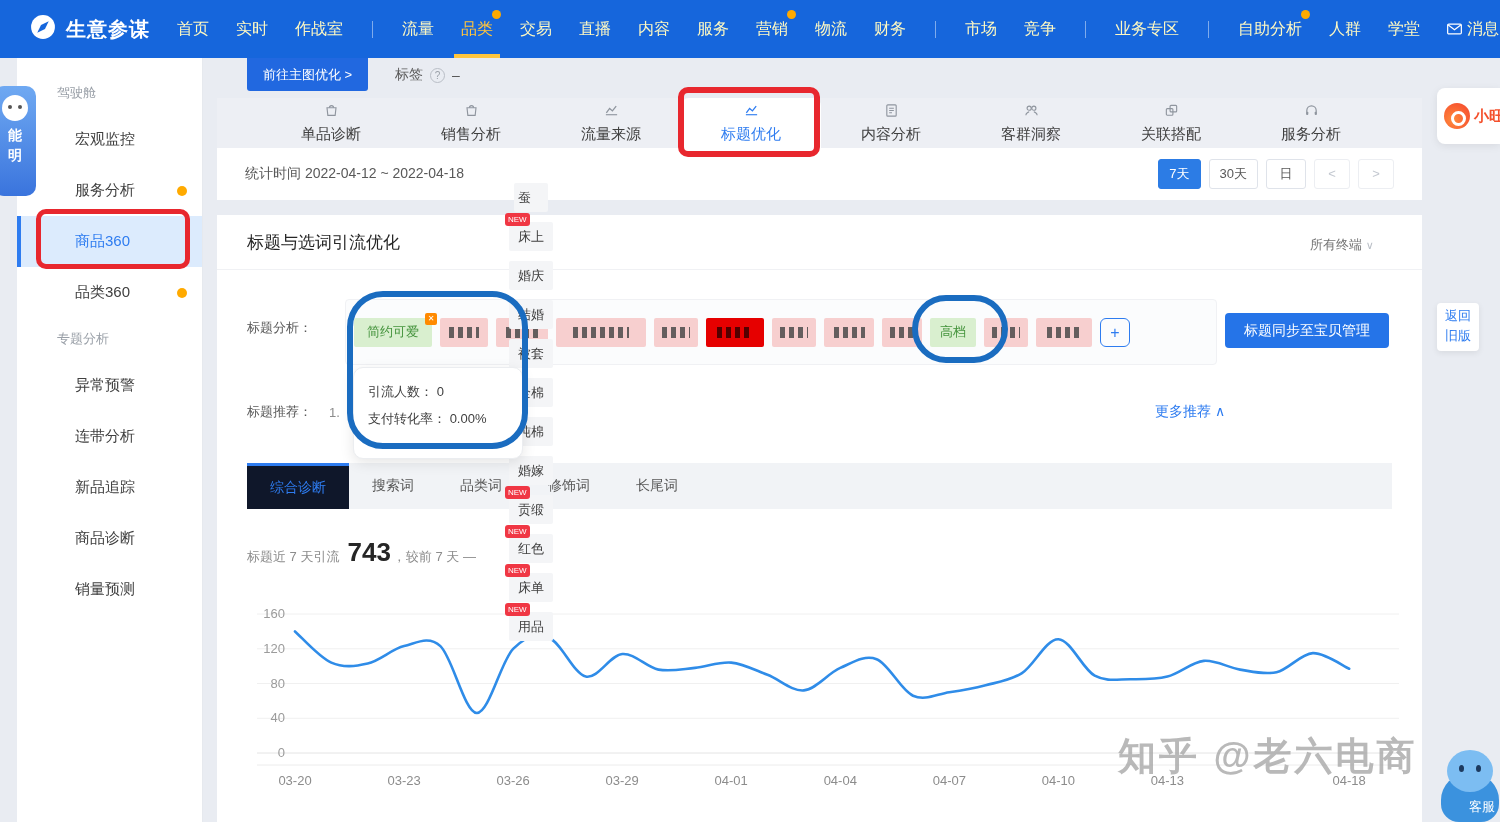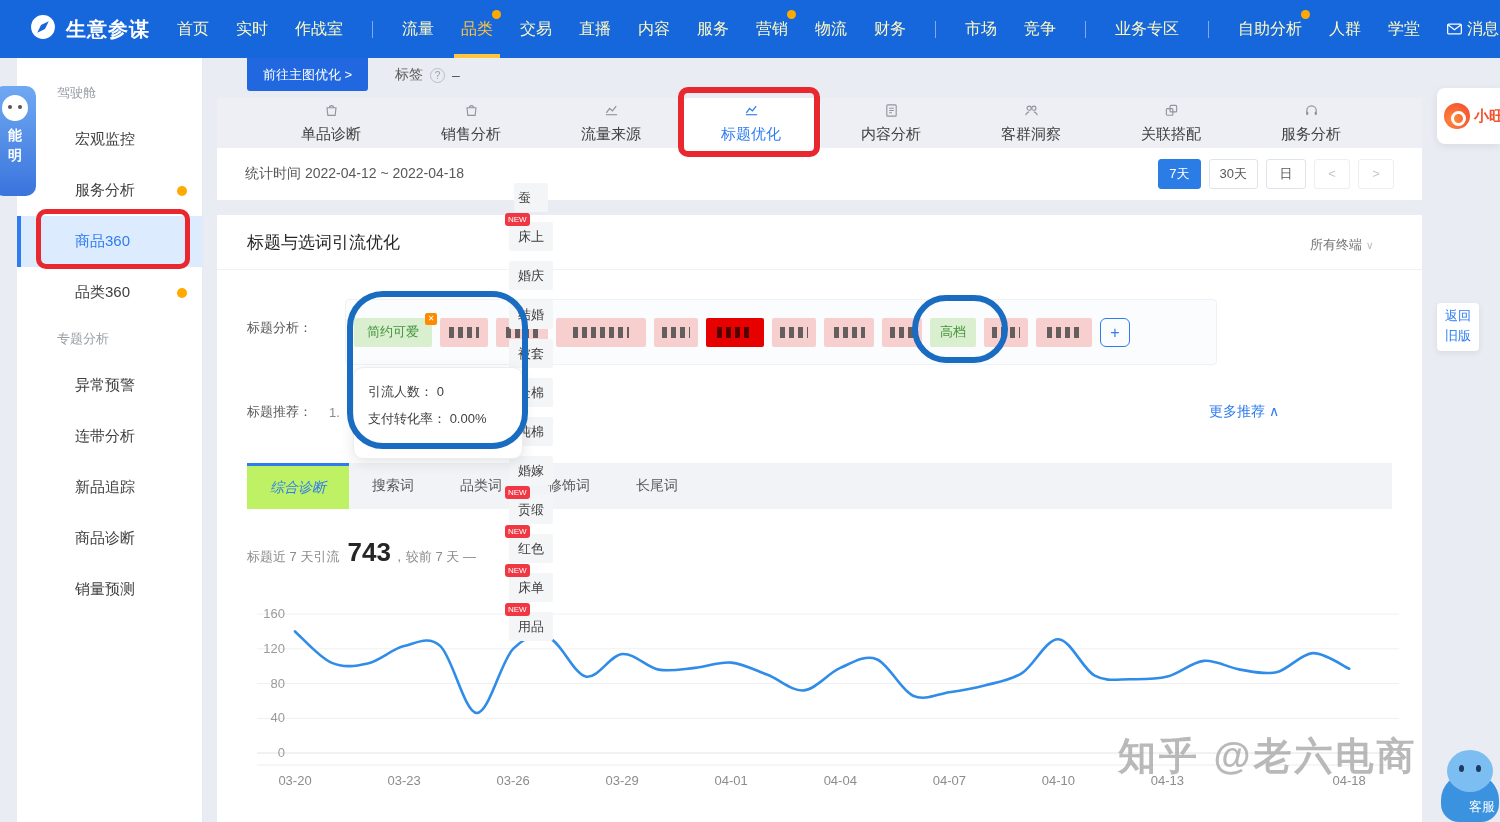--- a/index.html
+++ b/index.html
@@ -126,22 +126,22 @@
     display:flex; align-items:center; font-size:13px; color:#404040; flex:none; cursor:pointer; }
   .r-tag.partial { width:34px; overflow:hidden; padding:0 4px; }
   .r-new { position:absolute; top:-9px; left:-4px; background:var(--new-badge-red,#f03744); color:#fff;
     font-size:8px; line-height:11px; padding:1px 3px; border-radius:3px; }
   .more-link { margin-left:12px; color:var(--accent-blue,#2e7cf0); font-size:14px; white-space:nowrap; cursor:pointer; }
 
   .subtabs { position:absolute; left:30px; top:248px; width:1145px; height:46px; background:#f1f3f6;
     display:flex; align-items:stretch; }
   .subtab { width:88px; display:flex; align-items:center; justify-content:center; font-size:14px;
     color:#595959; cursor:pointer; }
-  .subtab.selected { width:102px; background:#bef264; color:var(--accent-blue,#2e7cf0);
-    border-top:3px solid var(--accent-blue,#2e7cf0);font-style:italic; }
+  .subtab.selected { width:102px; background:#0f172a; color:var(--accent-blue,#2e7cf0);
+    border-top:3px solid var(--accent-blue,#2e7cf0); }
 
   .stats { position:absolute; left:30px; top:322px; display:flex; align-items:baseline; color:#8c8c8c; font-size:13px; }
   .stats b { font-size:26px; color:#262626; font-weight:bold; margin:0 2px 0 8px; }
 
   .chart { position:absolute; left:16px; top:376px; width:1180px; height:216px; }
   #chart-svg text { font-family:"Liberation Sans","DejaVu Sans",sans-serif; }
 
   
   .watermark { position:absolute; left:1118px; top:731px; font-size:38px; font-weight:bold;
     color:#a8a8a8; opacity:.8; letter-spacing:3px; z-index:55; white-space:nowrap; }
@@ -519,20 +519,21 @@
 
           </span>
           <span class="a-tag redacted" style="width: 56px;">
             <span></span>
             <span class="smudge"></span>
 
           </span>
         </span>
       <span class="add-tag">+</span>
     </div>
+    <button class="sync-btn">标题同步至宝贝管理</button>
 
     <div class="tooltip">
       <div>
         <span>引流人数：</span>
         <span>0</span>
       </div>
       <div>
         <span>支付转化率：</span>
         <span>0.00%</span>
       </div>
@@ -585,21 +586,21 @@
           </span>
           <span class="r-tag">
             <span class="r-new">NEW</span>
             <span>床单</span>
           </span>
           <span class="r-tag">
             <span class="r-new">NEW</span>
             <span>用品</span>
           </span>
         </span>
-      <span class="more-link" style="position:absolute;left:980px;">更多推荐 ∧</span>
+      <span class="more-link" style="position:absolute;left:926px;">更多推荐 ∧</span>
     </div>
 
     <div class="subtabs">
 
     <div class="subtab selected">综合诊断</div>
         <div class="subtab">搜索词</div>
         <div class="subtab">品类词</div>
         <div class="subtab">修饰词</div>
         <div class="subtab">长尾词</div>
       </div>

